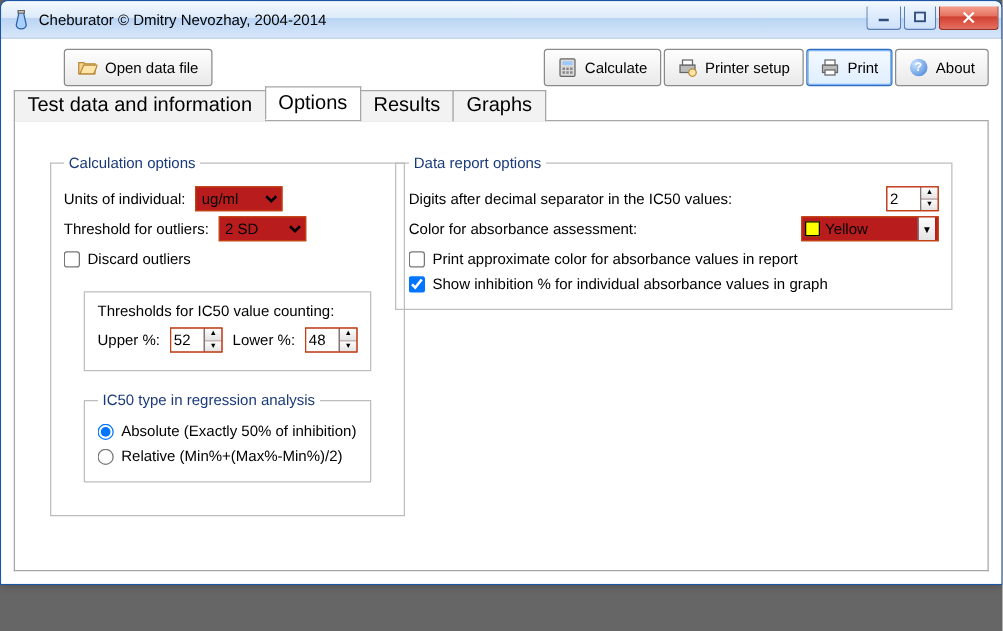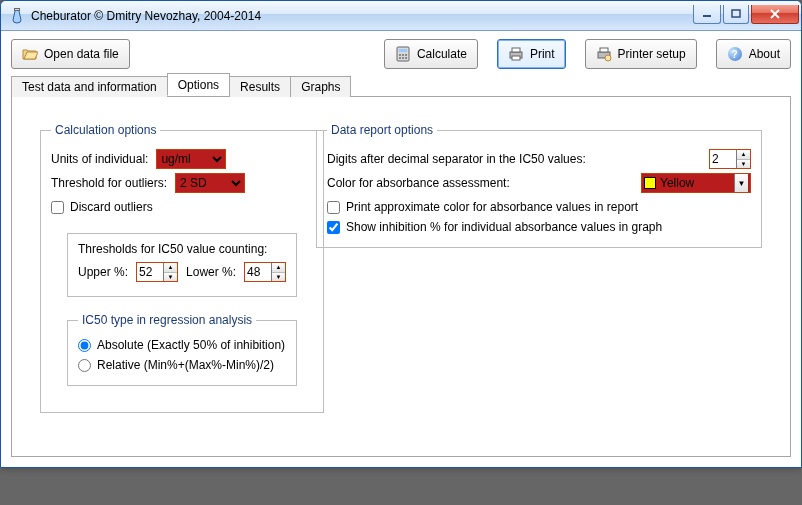--- a/index.html
+++ b/index.html
@@ -53,21 +53,22 @@
   .content {
     flex:1;
     background:#fff;
     display:flex;
     flex-direction:column;
     padding:0;
   }
   .toolbar {
     display:flex;
     padding:8px 10px 6px 10px;
-    gap:19px;
+    gap:2px;
+    margin-left:40px;
   }
   .toolbar .spacer { flex:1; }
   .btn {
     height:30px;
     padding:0 10px;
     background:linear-gradient(to bottom,#fefefe,#e9e9e9);
     border:1px solid #8a8a8a;
     border-radius:3px;
     display:inline-flex;align-items:center;gap:6px;
     font-size:12px;color:#000;
@@ -84,21 +85,21 @@
     align-items:flex-end;
     height:22px;
     border-bottom:1px solid #a6a6a6;
   }
   .tab {
     padding:3px 10px 3px 10px;
     border:1px solid #a6a6a6;
     border-bottom:none;
     background:#f2f2f2;
     margin-right:-1px;
-    font-size:12px;
+    font-size:16px;
     position:relative;
     top:1px;
     color:#000;
   }
   .tab.sel {
     background:#fff;
     border-bottom:1px solid #fff;
     top:0;
     padding-top:4px;
   }
@@ -200,39 +201,39 @@
               <rect x="3" y="8" width="2" height="2" fill="#888"></rect>
               <rect x="6" y="8" width="2" height="2" fill="#888"></rect>
               <rect x="9" y="8" width="2" height="2" fill="#888"></rect>
               <rect x="3" y="11" width="2" height="2" fill="#888"></rect>
               <rect x="6" y="11" width="2" height="2" fill="#888"></rect>
               <rect x="9" y="11" width="2" height="2" fill="#888"></rect>
             </svg>
         </span>
         <span>Calculate</span>
       </div>
+      <div class="btn">
+        <span class="ico">
+          <svg width="16" height="16" viewBox="0 0 16 16">
+              <rect x="2" y="6" width="12" height="6" fill="#bcbcbc" stroke="#666"></rect>
+              <rect x="4" y="2" width="8" height="4" fill="#fff" stroke="#666"></rect>
+              <circle cx="12" cy="12" r="3" fill="#ffe6a8" stroke="#b8893a"></circle>
+            </svg>
+        </span>
+        <span>Printer setup</span>
+      </div>
       <div class="btn active">
         <span class="ico">
           <svg width="16" height="16" viewBox="0 0 16 16">
               <rect x="2" y="6" width="12" height="6" fill="#bcbcbc" stroke="#666"></rect>
               <rect x="4" y="2" width="8" height="4" fill="#fff" stroke="#666"></rect>
               <rect x="4" y="10" width="8" height="4" fill="#fff" stroke="#666"></rect>
             </svg>
         </span>
         <span>Print</span>
-      </div>
-      <div class="btn">
-        <span class="ico">
-          <svg width="16" height="16" viewBox="0 0 16 16">
-              <rect x="2" y="6" width="12" height="6" fill="#bcbcbc" stroke="#666"></rect>
-              <rect x="4" y="2" width="8" height="4" fill="#fff" stroke="#666"></rect>
-              <circle cx="12" cy="12" r="3" fill="#ffe6a8" stroke="#b8893a"></circle>
-            </svg>
-        </span>
-        <span>Printer setup</span>
       </div>
       <div class="btn">
         <span class="ico">
             <span class="about-q">?</span>
           </span>
         <span>About</span>
       </div>
     </div>
 
     <div class="tabs">

